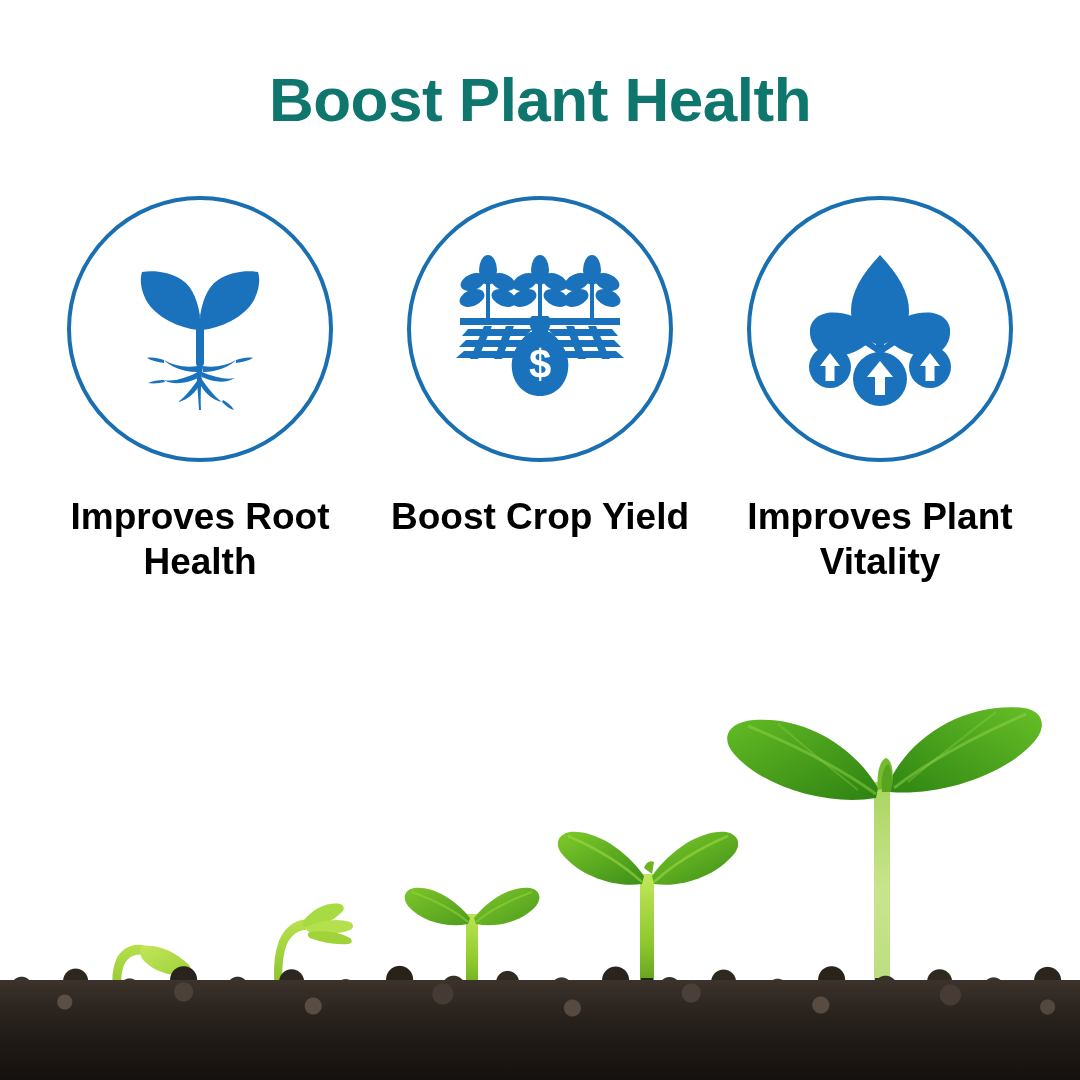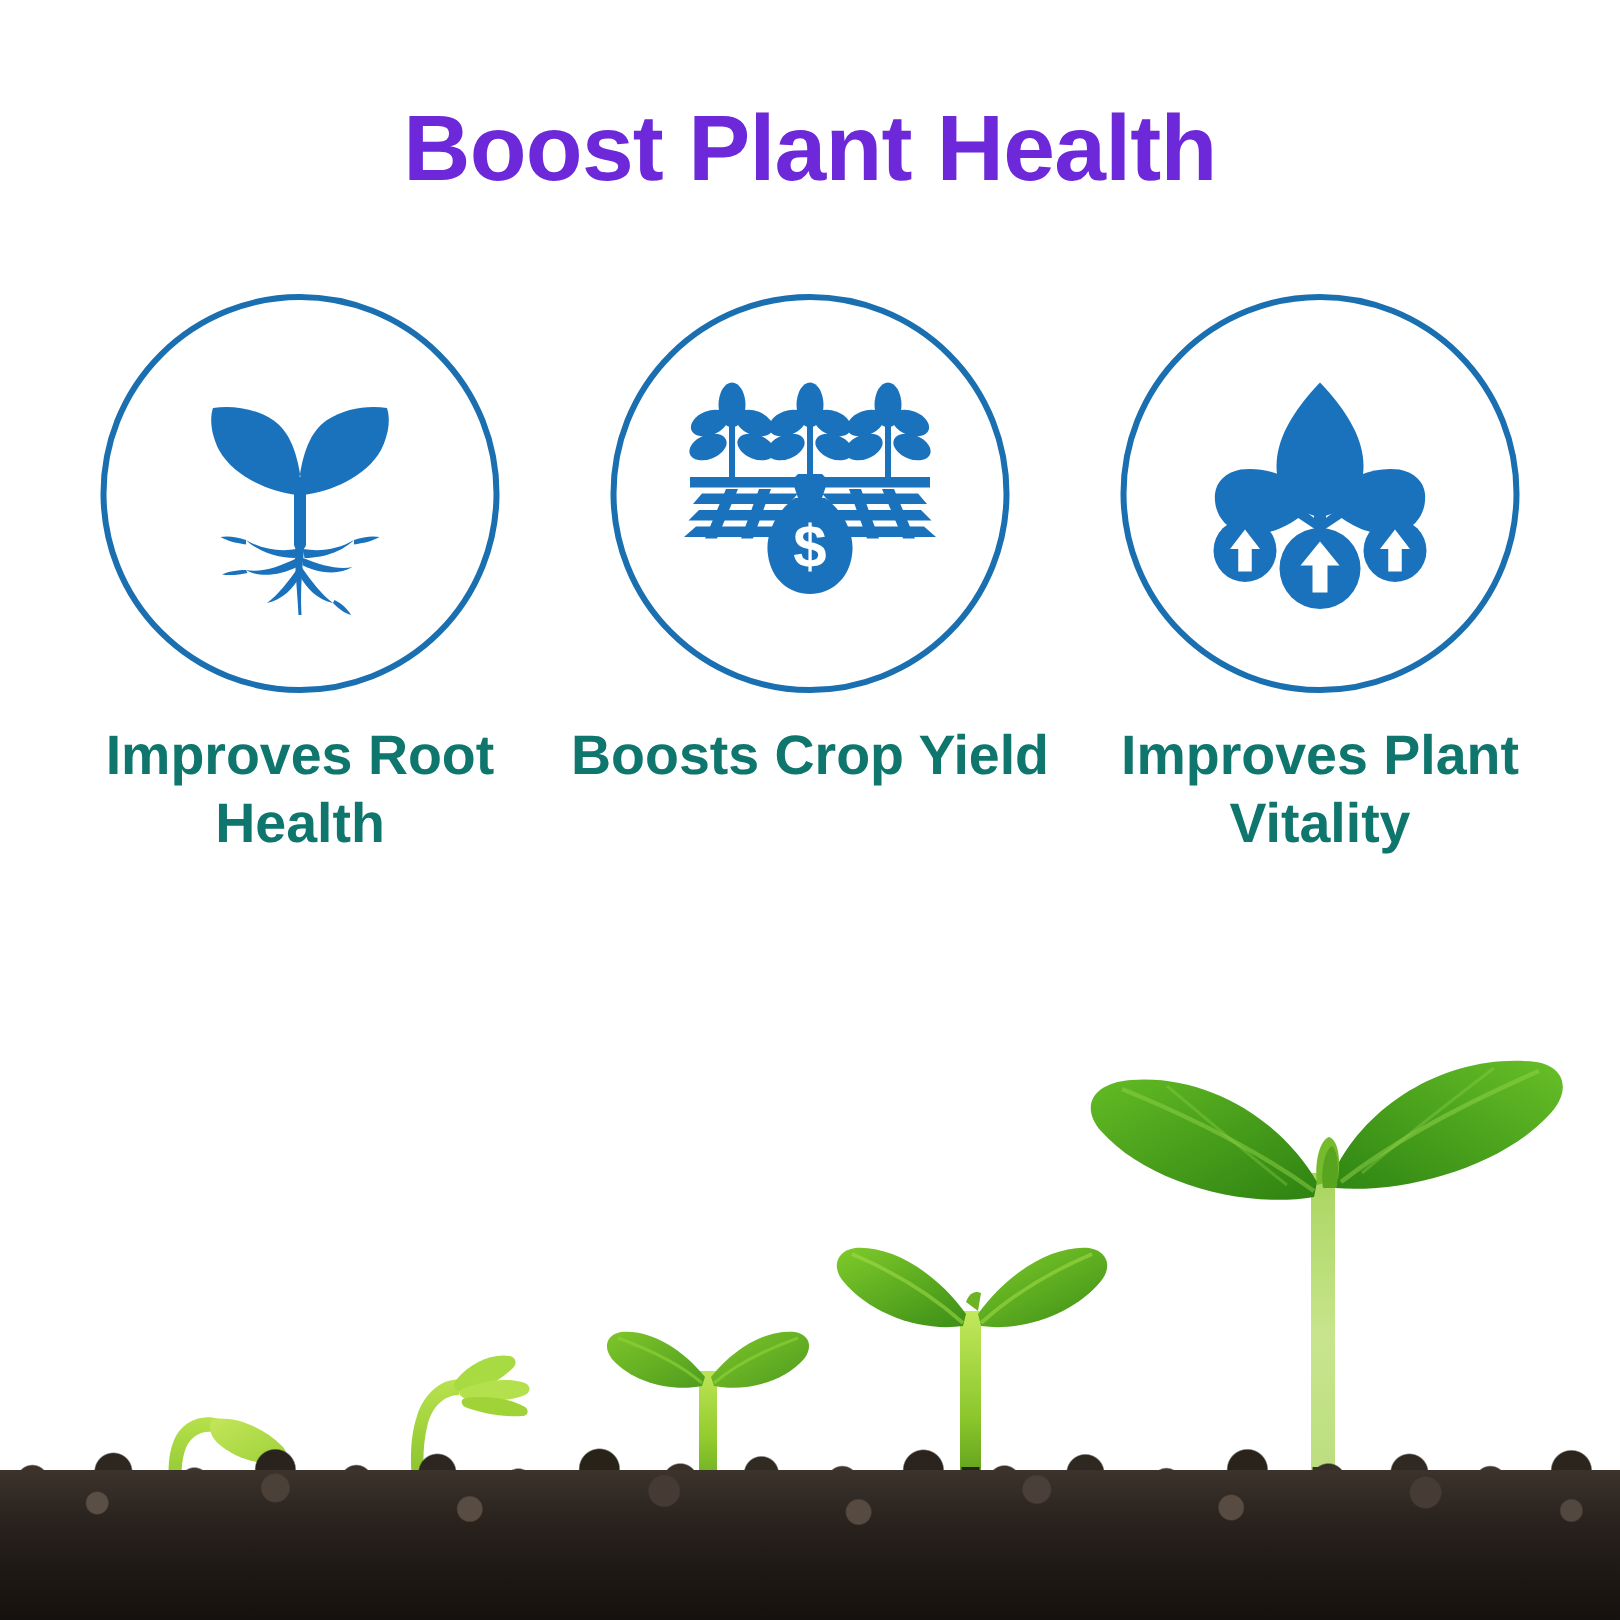--- a/index.html
+++ b/index.html
@@ -14,21 +14,21 @@
   .stage { position:relative; width:1080px; height:1080px; background:#fff; }
 
   
   .title {
     position:absolute;
     top:66px; left:0; width:1080px;
     text-align:center;
     font-size:62px;
     font-weight:bold;
     letter-spacing:-0.5px;
-    color:#6d28d9;
+    color:#0f766e;
     line-height:1.1;
   }
 
   
   .features {
     position:absolute;
     top:196px; left:0; width:1080px;
     display:flex;
     justify-content:center;
     align-items:flex-start;
@@ -43,26 +43,26 @@
     width:266px; height:266px;
     border-radius:50%;
     border:4px solid #1a6fb0;
     display:flex;
     align-items:center;
     justify-content:center;
     background:#fff;
   }
   .icon-circle svg { display:block; }
   .feature-label {
-    margin-top:19px;
+    margin-top:32px;
     text-align:center;
     font-size:37px;
     font-weight:600;
     line-height:1.22;
-    color:#0f766e;
+    color:#000000;
     max-width:320px;
   }
 
   
   .photo {
     position:absolute;
     left:0; bottom:0;
     width:1080px; height:420px;
     overflow:hidden;
     background:#ffffff;
@@ -213,21 +213,21 @@
 
               <path d="M76 78 C62 88 56 104 58 116 C60 132 72 142 86 142 C100 142 112 132 114 116 C116 104 110 88 96 78 Z"></path>
               <path d="M74 66 L98 66 L94 78 L78 78 Z"></path>
               <path d="M74 66 L80 74 L86 66 L92 74 L98 66 L94 62 L78 62 Z"></path>
             </g>
 
             <text x="86" y="124" font-family="Liberation Sans, sans-serif" font-size="40" font-weight="bold" fill="#ffffff" text-anchor="middle">$</text>
           </svg>
         </span>
       </div>
-      <div class="feature-label">Boosts Crop Yield</div>
+      <div class="feature-label">Boost Crop Yield</div>
     </div>
 
     <div class="feature">
       <div class="icon-circle">
         <span>
           <svg width="158" height="160" viewBox="0 0 158 160">
             <g fill="#1a72bc">
 
               <path d="M79 6 C98 26 108 44 108 62 C108 80 96 92 79 96 C62 92 50 80 50 62 C50 44 60 26 79 6 Z"></path>
 

